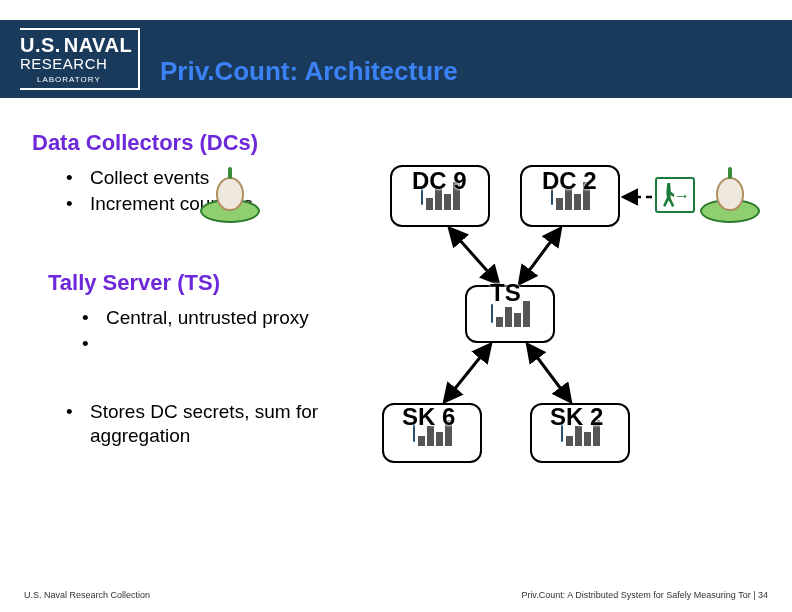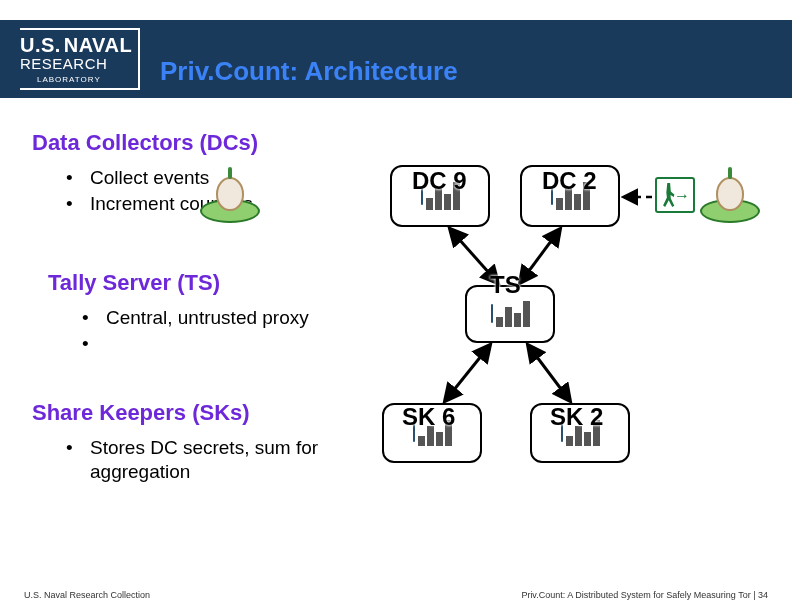--- a/index.html
+++ b/index.html
@@ -252,21 +252,20 @@
           <span class="dot">•</span>
           <span>Central, untrusted proxy</span>
         </div>
       <div class="bullet">
           <span class="dot">•</span>
         </div>
     </div>
   </div>
 
   <div class="sec3">
-    <div class="section-title">Share Keepers (SKs)</div>
     <div class="bullets">
       <div class="bullet">
           <span class="dot">•</span>
           <span>Stores DC secrets, sum for aggregation</span>
         </div>
     </div>
   </div>
 </div>
 
 <div class="diagram">
@@ -309,21 +308,21 @@
 
   <div class="node" style="top:130px; left:75px; width:90px; height:58px;">
     <span class="server-icon"><span class="rack"></span></span>
     <span class="bars">
         <span style="height:10px"></span>
         <span style="height:20px"></span>
         <span style="height:14px"></span>
         <span style="height:26px"></span>
       </span>
   </div>
-  <div class="node-label" style="top:116px; left:100px;">TS</div>
+  <div class="node-label" style="top:124px; left:100px;">TS</div>
 
   <div class="node" style="top:248px; left:-8px; width:100px; height:60px;">
     <span class="server-icon"><span class="rack"></span></span>
     <span class="bars">
         <span style="height:10px"></span>
         <span style="height:20px"></span>
         <span style="height:14px"></span>
         <span style="height:26px"></span>
       </span>
   </div>

